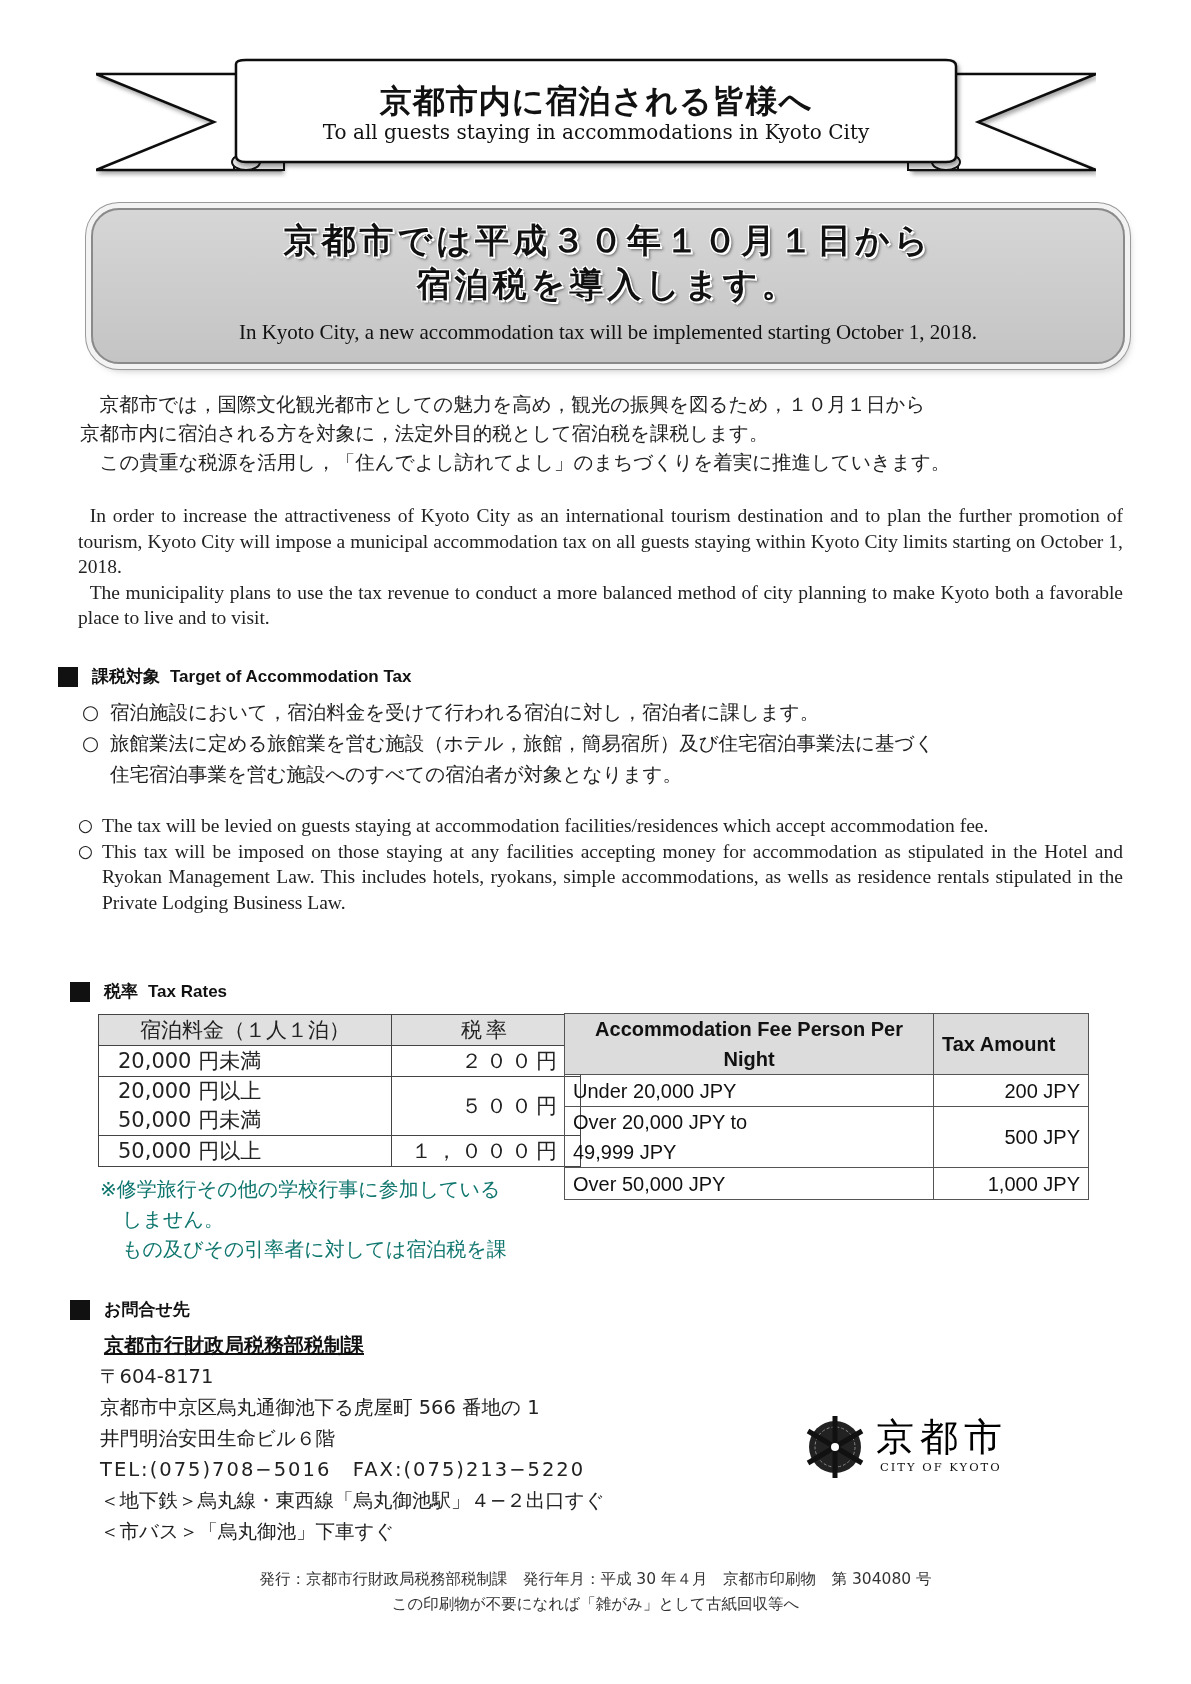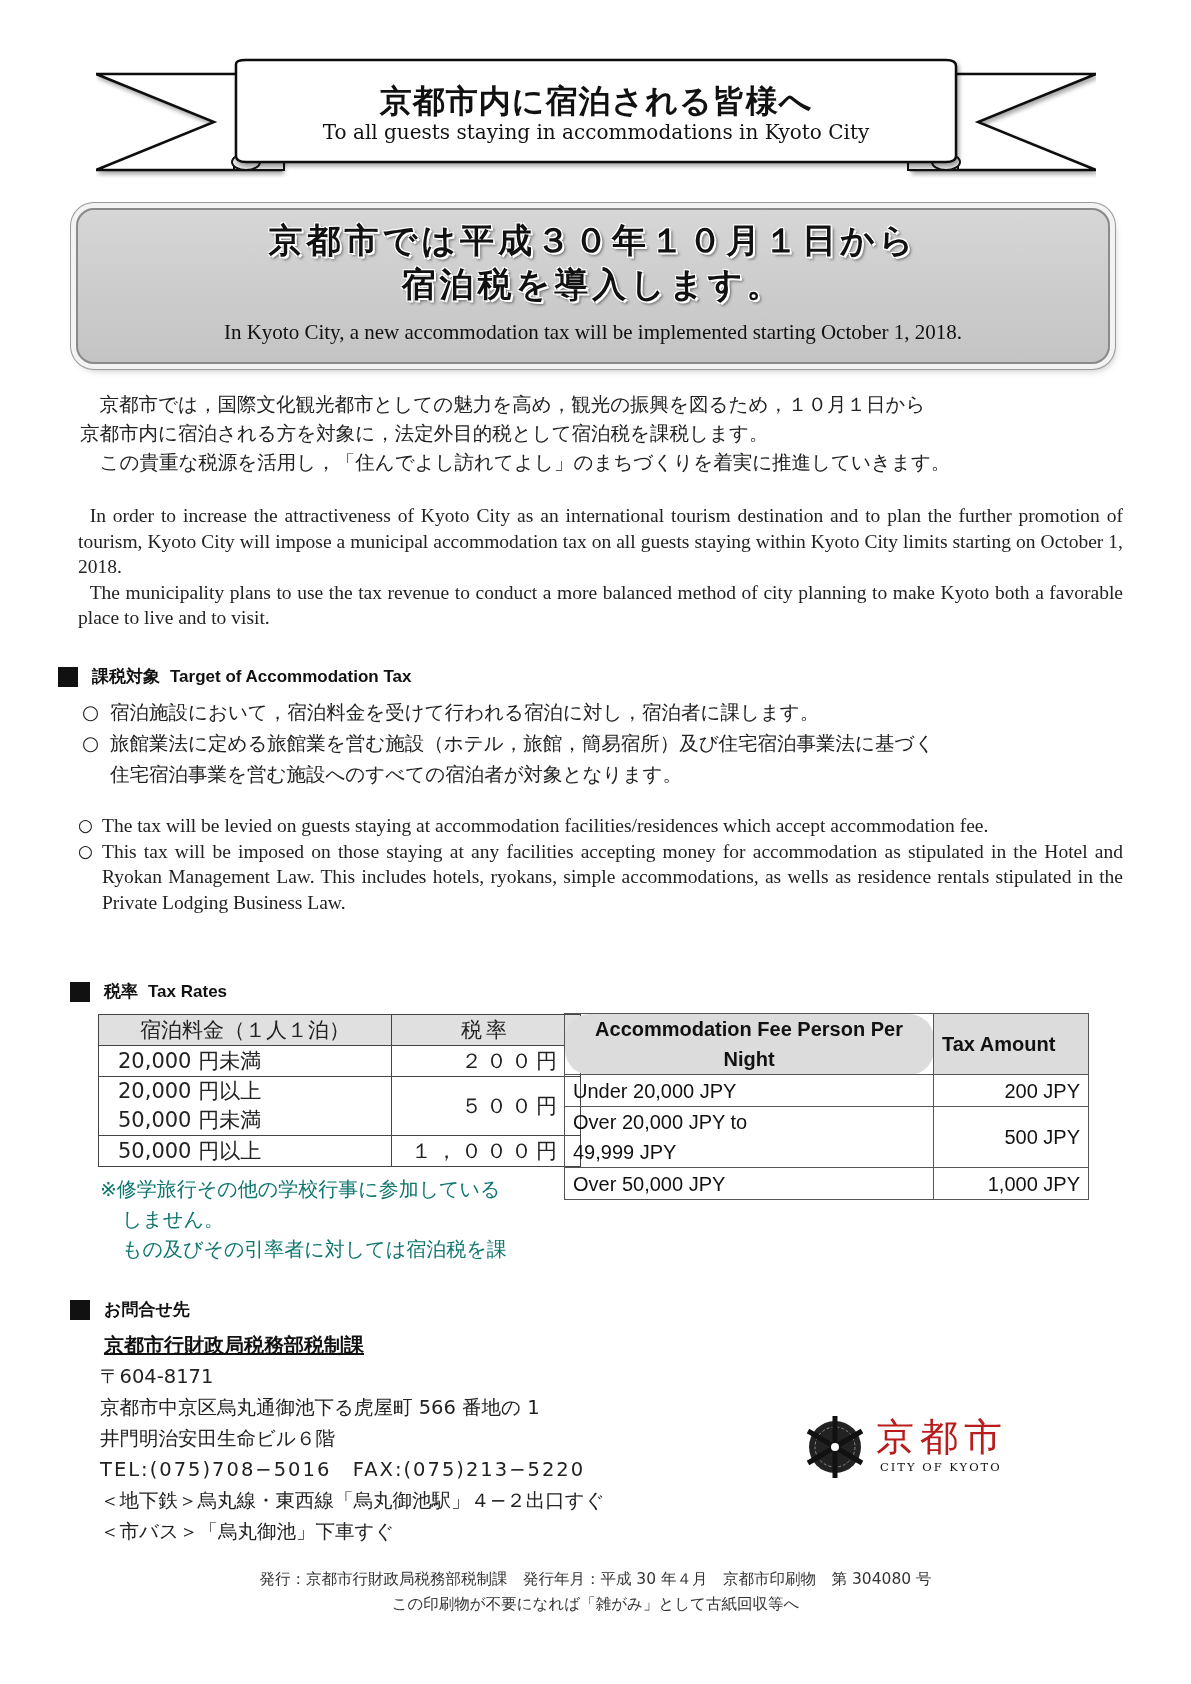--- a/index.html
+++ b/index.html
@@ -5,21 +5,21 @@
   html, body { margin: 0; padding: 0; background: #ffffff; }
   body { width: 1191px; height: 1684px; position: relative; overflow: hidden; color: #1a1a1a; font-family: "DejaVu Sans", sans-serif; }
 
   
   .ribbon { position: absolute; left: 96px; top: 58px; width: 1000px; height: 120px; }
   .ribbon svg { position: absolute; left: 0; top: 0; }
   .ribbon-title { position: absolute; left: 150px; width: 700px; top: 22px; text-align: center; font-family: "DejaVu Sans", sans-serif; font-weight: bold; font-size: 32px; letter-spacing: 1px; color: #111; }
   .ribbon-sub { position: absolute; left: 150px; width: 700px; top: 62px; text-align: center; font-family: "DejaVu Serif", serif; font-size: 20px; color: #111; }
 
   
-  .announce { position: absolute; left: 76px; top: 208px; width: 1030px; height: 152px; border-radius: 18px; background: linear-gradient(#d6d6d6, #c4c4c4); border: 2px solid #8a8a8a; box-shadow: 0 0 0 5px #f3f3f3, 0 0 0 6px #9a9a9a, 3px 5px 8px rgba(0,0,0,0.35); }
+  .announce { position: absolute; left: 91px; top: 208px; width: 1030px; height: 152px; border-radius: 28px; background: linear-gradient(#d6d6d6, #c4c4c4); border: 2px solid #8a8a8a; box-shadow: 0 0 0 5px #f3f3f3, 0 0 0 6px #9a9a9a, 3px 5px 8px rgba(0,0,0,0.35); }
   .announce-line { text-align: center; font-weight: bold; font-size: 34px; letter-spacing: 4px; color: #111; text-shadow: 2px 2px 0 #fff, -1px -1px 0 #fff, 1px -1px 0 #fff, -1px 1px 0 #fff, 3px 3px 3px rgba(0,0,0,0.5); line-height: 44px; }
   .announce-l1 { position: absolute; top: 8px; left: 0; right: 0; }
   .announce-l2 { position: absolute; top: 52px; left: 0; right: 0; }
   .announce-en { position: absolute; top: 110px; left: 0; right: 0; text-align: center; font-family: Liberation Serif, serif; font-size: 21px; color: #111; }
 
   
   .intro-jp { position: absolute; left: 80px; top: 390px; width: 1050px; font-size: 19.5px; line-height: 29px; color: #222; }
   .intro-jp p { margin: 0; }
   .indent { text-indent: 1em; }
 
@@ -50,32 +50,32 @@
   .tbl-jp .c2 { width: 150px; text-align: right; letter-spacing: 4px; }
   .tbl-jp th.c2 { text-align: center; }
 
   .note-jp { position: absolute; left: 100px; top: 1174px; width: 450px; font-size: 20px; line-height: 30px; color: #0f766e; }
   .note-jp .cont { padding-left: 22px; }
 
   
   .tbl-en { position: absolute; left: 564px; top: 1013px; border-collapse: collapse; font-family: "Liberation Sans", sans-serif; font-size: 20px; color: #111; }
   .tbl-en th, .tbl-en td { border: 1.5px solid #555; padding: 0 8px; height: 31px; line-height: 30px; }
   .tbl-en th { background: #dcdcdc; font-weight: bold; font-size: 20px; transform-origin: left; }
-  .tbl-en .c1 { width: 352px; text-align: left; border-radius: 25px; }
+  .tbl-en .c1 { width: 352px; text-align: left; }
   .tbl-en .c2 { width: 138px; text-align: right; }
   .tbl-en th.c2 { text-align: left; }
 
   
   .contact { position: absolute; left: 104px; top: 1330px; font-size: 19.5px; line-height: 31px; color: #222; }
   .contact .org { font-weight: bold; text-decoration: underline; font-size: 20px; color: #111; }
   .contact .line { white-space: nowrap; }
 
   
   .logo { position: absolute; left: 800px; top: 1408px; width: 220px; height: 75px; }
-  .logo-jp { position: absolute; left: 76px; top: 4px; font-family: "DejaVu Serif", serif; font-size: 38px; letter-spacing: 6px; color: #b91c1c; }
+  .logo-jp { position: absolute; left: 76px; top: 4px; font-family: "DejaVu Serif", serif; font-size: 38px; letter-spacing: 6px; color: #000000; }
   .logo-en { position: absolute; left: 80px; top: 52px; font-family: "DejaVu Serif", serif; font-size: 11.5px; letter-spacing: 2px; color: #111; }
 
   
   .footer { position: absolute; left: 0; width: 1191px; top: 1566px; text-align: center; font-size: 15.5px; line-height: 24px; color: #333; }
   .footer p { margin: 1px; }
 </style>
 </head>
 <body>
 
 <div class="ribbon">

